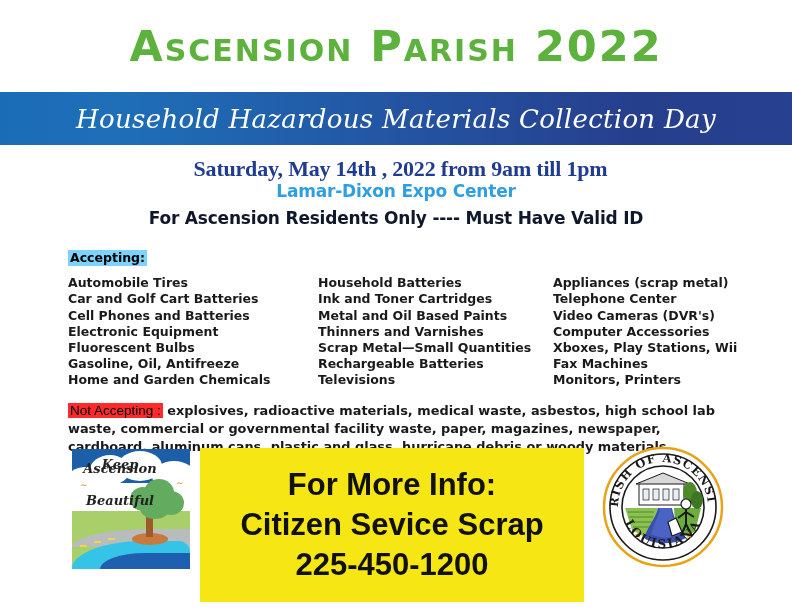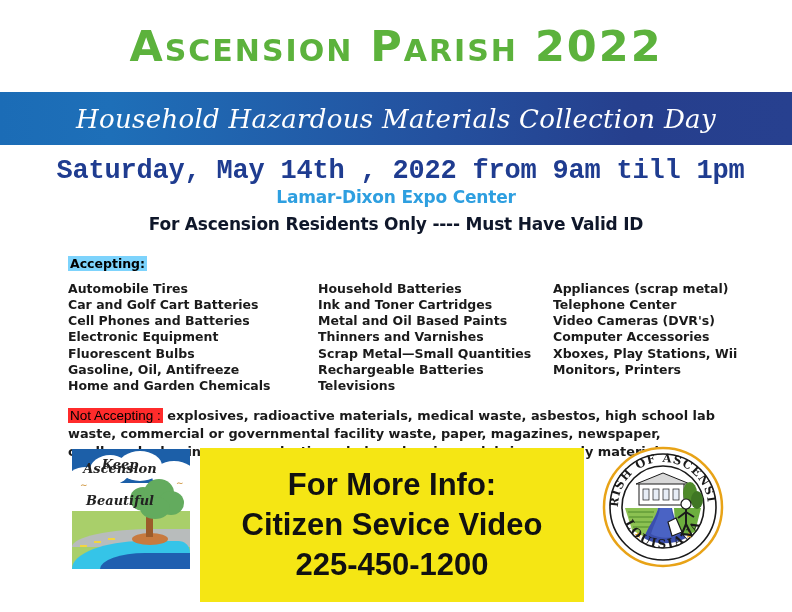--- a/index.html
+++ b/index.html
@@ -51,23 +51,23 @@
     white-space: nowrap;
   }
 
   
   .date-block {
     text-align: center;
     padding-top: 12px;
   }
   .date-line {
     color: #1f3c90;
-    font-family: Liberation Mono, monospace;
-    font-weight: bold;
-    font-size: 27px;
+    font-family: Liberation Serif, serif;
+    font-weight: bold;
+    font-size: 22px;
     letter-spacing: -0.2px;
     line-height: 1.1;
     white-space: nowrap;
     padding-left: 9px;
   }
   .venue-line {
     color: #2e9fe0;
     font-family: "DejaVu Sans", sans-serif;
     font-weight: bold;
     font-size: 17px;
@@ -290,20 +290,21 @@
     <div class="item" data-interactable="false">Scrap Metal—Small Quantities</div>
     <div class="item" data-interactable="false">Rechargeable Batteries</div>
     <div class="item" data-interactable="false">Televisions</div>
   </div>
   <div class="col col-3" data-interactable="false">
     <div class="item" data-interactable="false">Appliances (scrap metal)</div>
     <div class="item" data-interactable="false">Telephone Center</div>
     <div class="item" data-interactable="false">Video Cameras (DVR's)</div>
     <div class="item" data-interactable="false">Computer Accessories</div>
     <div class="item" data-interactable="false">Xboxes, Play Stations, Wii</div>
+    <div class="item" data-interactable="false">Fax Machines</div>
     <div class="item" data-interactable="false">Monitors, Printers</div>
   </div>
 </div>
 
 <div class="notaccept" data-interactable="false"><span class="notaccept-label" data-interactable="false">Not Accepting :</span><span data-interactable="false"> explosives, radioactive materials, medical waste, asbestos, high school lab waste, commercial or governmental facility waste, paper, magazines, newspaper, cardboard, aluminum cans, plastic and glass, hurricane debris or woody materials.</span></div>
 
 <div class="bottom" data-interactable="false">
 
   <div class="kab-logo" data-interactable="false">
     <div class="kab-sky" data-interactable="false"></div>
@@ -327,21 +328,21 @@
     <div class="kab-canopy" data-interactable="false" style="left:68px; top:48px; width:30px; height:22px;"></div>
     <div class="kab-bird" data-interactable="false" style="left:8px;  top:32px;">∼</div>
     <div class="kab-bird" data-interactable="false" style="left:104px;top:30px;">∼</div>
     <div class="kab-text" data-interactable="false">Keep</div>
     <div class="kab-text" data-interactable="false" style="top:12px;left:6px;width:84px;">Ascension</div>
     <div class="kab-text" data-interactable="false" style="top:44px;left:8px;width:80px;">Beautiful</div>
   </div>
 
   <div class="infobox" data-interactable="false">
     <div class="info-line" data-interactable="false">For More Info:</div>
-    <div class="info-line" data-interactable="false">Citizen Sevice Video</div>
+    <div class="info-line" data-interactable="false">Citizen Sevice Scrap</div>
     <div class="info-line" data-interactable="false">225-450-1200</div>
   </div>
 
   <div class="seal" data-interactable="false">
     <svg width="122" height="122" viewBox="0 0 122 122" xmlns="http://www.w3.org/2000/svg">
       <defs>
         <path id="arcTop" d="M 16,61 A 45,45 0 0 1 106,61" fill="none"></path>
         <path id="arcBot" d="M 20,61 A 41,41 0 0 0 102,61" fill="none"></path>
       </defs>
       <circle cx="61" cy="61" r="59" fill="#ffffff" stroke="#e8a317" stroke-width="2.5"></circle>

